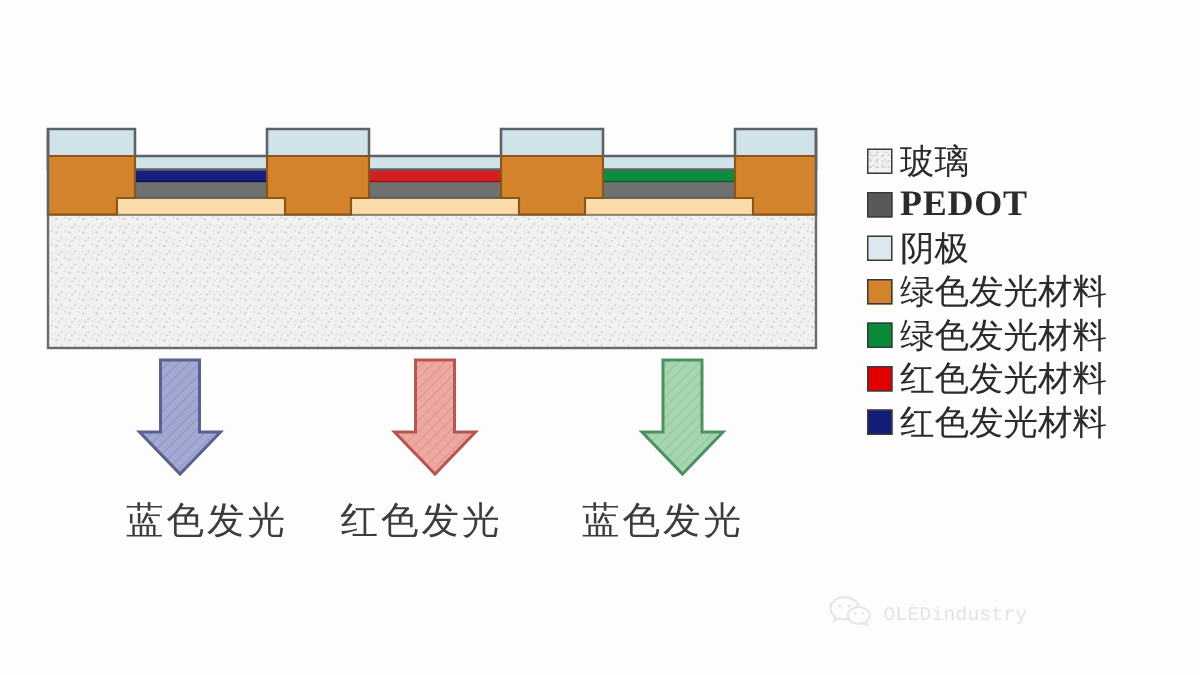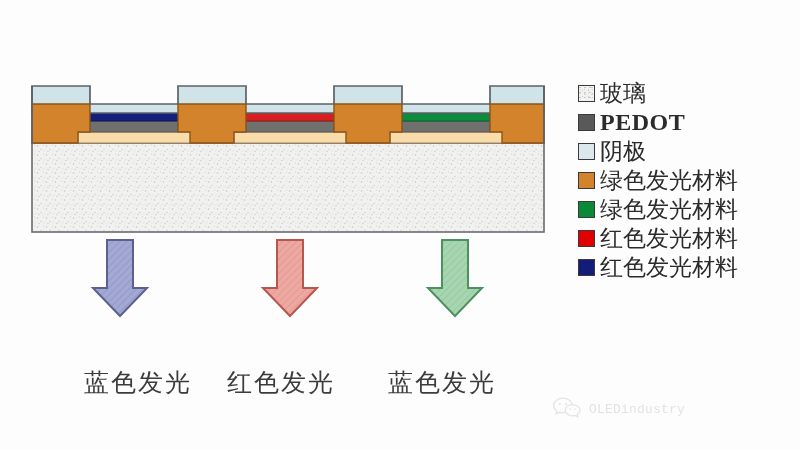--- a/index.html
+++ b/index.html
@@ -29,21 +29,21 @@
     left: 0;
     top: 0;
     width: 800px;
     height: 450px;
   }
 
   
   #legend {
     position: absolute;
     left: 578px;
-    top: 79px;
+    top: 93px;
     width: 222px;
   }
   .legend-row {
     display: flex;
     align-items: center;
     height: 29px;
   }
   .legend-swatch {
     width: 17px;
     height: 17px;
@@ -76,21 +76,20 @@
   }
 
   
   .emit-label {
     position: absolute;
     font-family: "Liberation Serif", "DejaVu Serif", serif;
     font-size: 25px;
     color: #3c3c3c;
     white-space: nowrap;
     letter-spacing: 2px;
-    margin-top: 36px;
   }
   #label-blue  { left: 84px;  top: 330px; }
   #label-red   { left: 227px; top: 330px; }
   #label-green { left: 388px; top: 330px; }
 
   
   #watermark {
     position: absolute;
     left: 552px;
     top: 396px;

